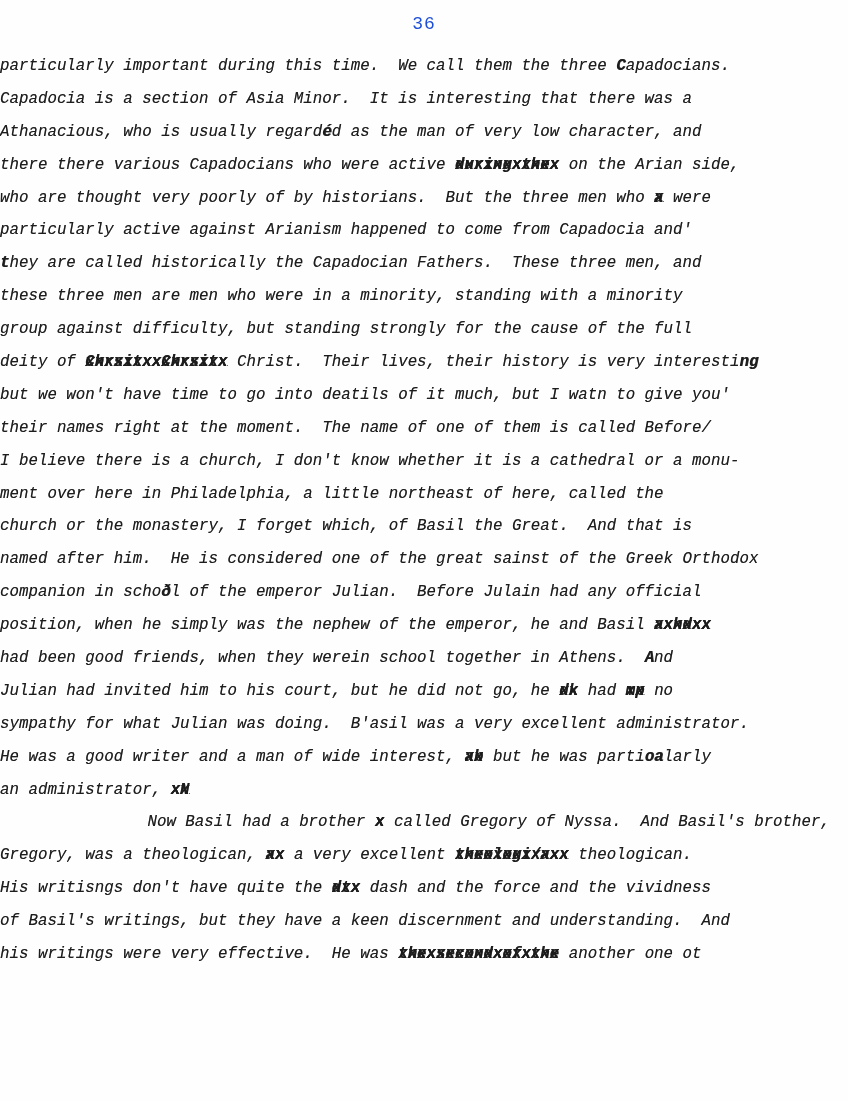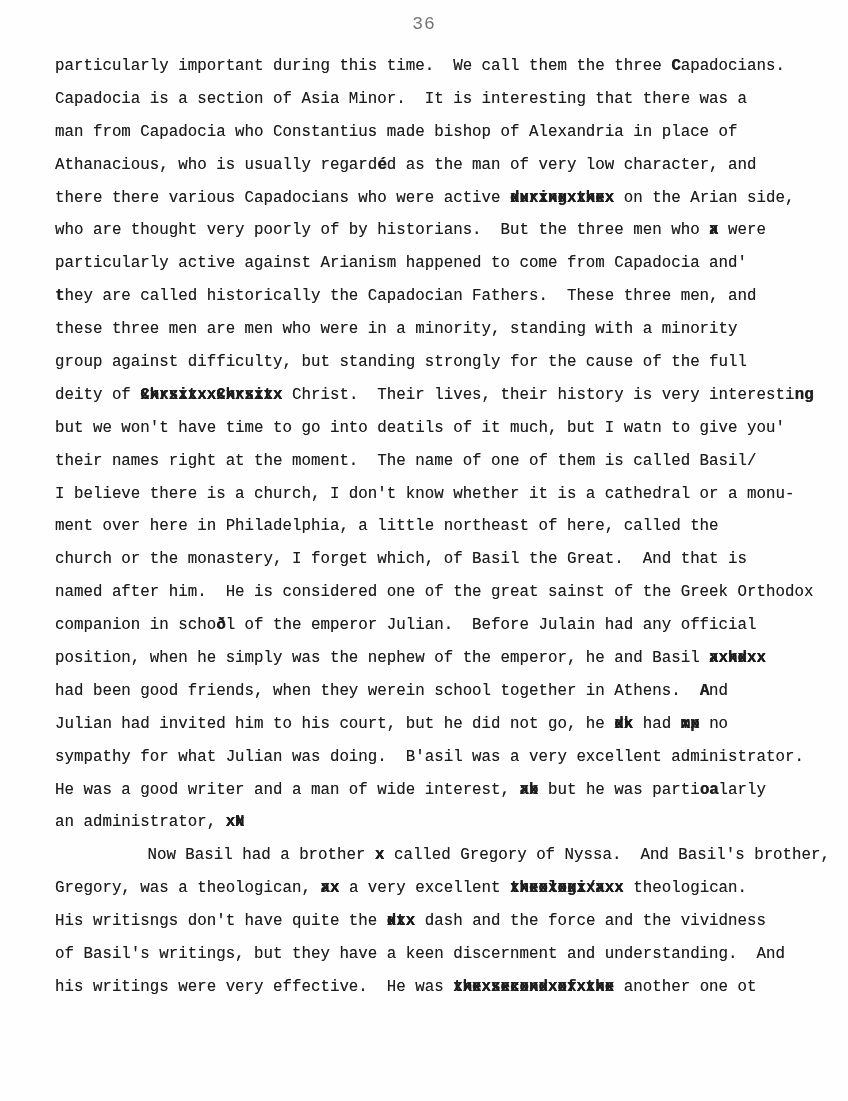--- a/index.html
+++ b/index.html
@@ -16,26 +16,26 @@
     font-family: "Liberation Mono", "DejaVu Sans Mono", monospace;
     overflow: hidden;
     box-sizing: border-box;
   }
   .page-number {
     text-align: center;
     padding-top: 14px;
     font-size: 18px;
     letter-spacing: 1px;
     height: 26px;
-    color: #737373;
+    color: #1d4ed8;
   }
   .content {
     margin-top: 10px;
-    padding-left: 55px;
     padding-right: 18px;
+    font-style: italic;
   }
   .line {
     display: block;
     height: 32.9px;
     line-height: 32.9px;
     font-size: 15.8px;
     white-space: pre;
     color: #1d1d1d;
     text-shadow: 0 0 0.5px rgba(20,20,20,0.55);
   }
@@ -69,31 +69,30 @@
   }
 </style>
 </head>
 <body>
 
 <div class="page">
   <div class="page-number">36</div>
   <div class="content" id="doc-lines">
       <div class="line"><span class="seg">particularly important during this time.  We call them the three </span><span class="seg bt">C</span><span class="seg">apadocians.</span></div>
       <div class="line"><span class="seg">Capadocia is a section of Asia Minor.  It is interesting that there was a</span></div>
-      <div class="line"><span class="seg">man from Capadocia who Constantius made bishop of Alexandria in place of</span></div>
       <div class="line"><span class="seg">Athanacious, who is usually regard</span><span class="seg bt">é</span><span class="seg">d as the man of very low character, and</span></div>
       <div class="line"><span class="seg">there there various Capadocians who were active </span><span class="seg ot">duringxthex</span><span class="seg"> on the Arian side,</span></div>
       <div class="line"><span class="seg">who are thought very poorly of by historians.  But the three men who </span><span class="seg ot">a</span><span class="seg"> were</span></div>
       <div class="line"><span class="seg">particularly active against Arianism happened to come from Capadocia and'</span></div>
       <div class="line"><span class="seg bt">t</span><span class="seg">hey are called historically the Capadocian Fathers.  These three men, and</span></div>
       <div class="line"><span class="seg">these three men are men who were in a minority, standing with a minority</span></div>
       <div class="line"><span class="seg">group against difficulty, but standing strongly for the cause of the full</span></div>
       <div class="line"><span class="seg">deity of </span><span class="seg ot">ChrsitxxChrsitx</span><span class="seg"> Christ.  Their lives, their history is very interesti</span><span class="seg bt">ng</span></div>
       <div class="line"><span class="seg">but we won't have time to go into deatils of it much, but I watn to give you'</span></div>
-      <div class="line"><span class="seg">their names right at the moment.  The name of one of them is called Basil/</span></div>
+      <div class="line"><span class="seg">their names right at the moment.  The name of one of them is called Before/</span></div>
       <div class="line"><span class="seg">I believe there is a church, I don't know whether it is a cathedral or a monu-</span></div>
       <div class="line"><span class="seg">ment over here in Philadelphia, a little northeast of here, called the</span></div>
       <div class="line"><span class="seg">church or the monastery, I forget which, of Basil the Great.  And that is</span></div>
       <div class="line"><span class="seg">named after him.  He is considered one of the great sainst of the Greek Orthodox</span></div>
       <div class="line"><span class="seg">companion in scho</span><span class="seg bt">ð</span><span class="seg">l of the emperor Julian.  Before Julain had any official</span></div>
       <div class="line"><span class="seg">position, when he simply was the nephew of the emperor, he and Basil </span><span class="seg ot">axhdxx</span></div>
       <div class="line"><span class="seg">had been good friends, when they werein school together in Athens.  </span><span class="seg bt">A</span><span class="seg">nd</span></div>
       <div class="line"><span class="seg">Julian had invited him to his court, but he did not go, he </span><span class="seg ot">dk</span><span class="seg"> had </span><span class="seg ot">mp</span><span class="seg"> no</span></div>
       <div class="line"><span class="seg">sympathy for what Julian was doing.  B'asil was a very excellent administrator.</span></div>
       <div class="line"><span class="seg">He was a good writer and a man of wide interest, </span><span class="seg ot">ab</span><span class="seg"> but he was parti</span><span class="seg bt">oa</span><span class="seg">larly</span></div>

